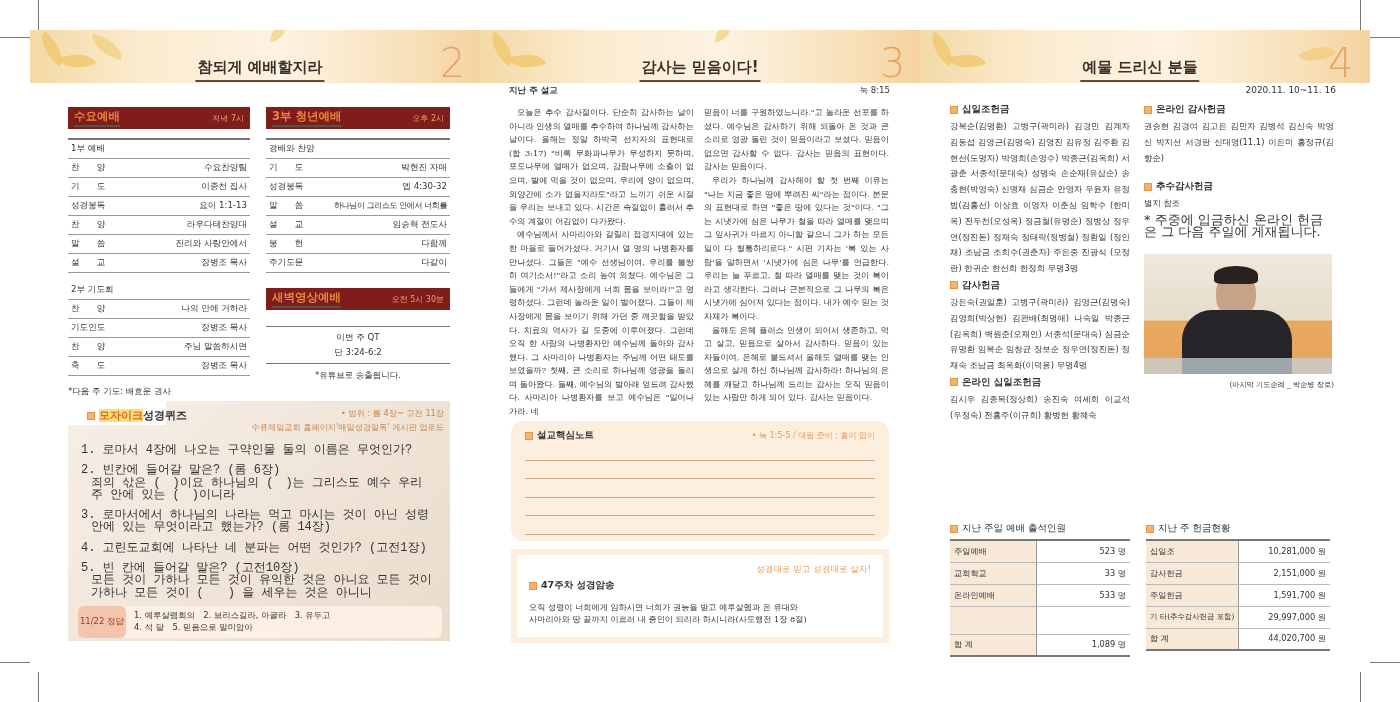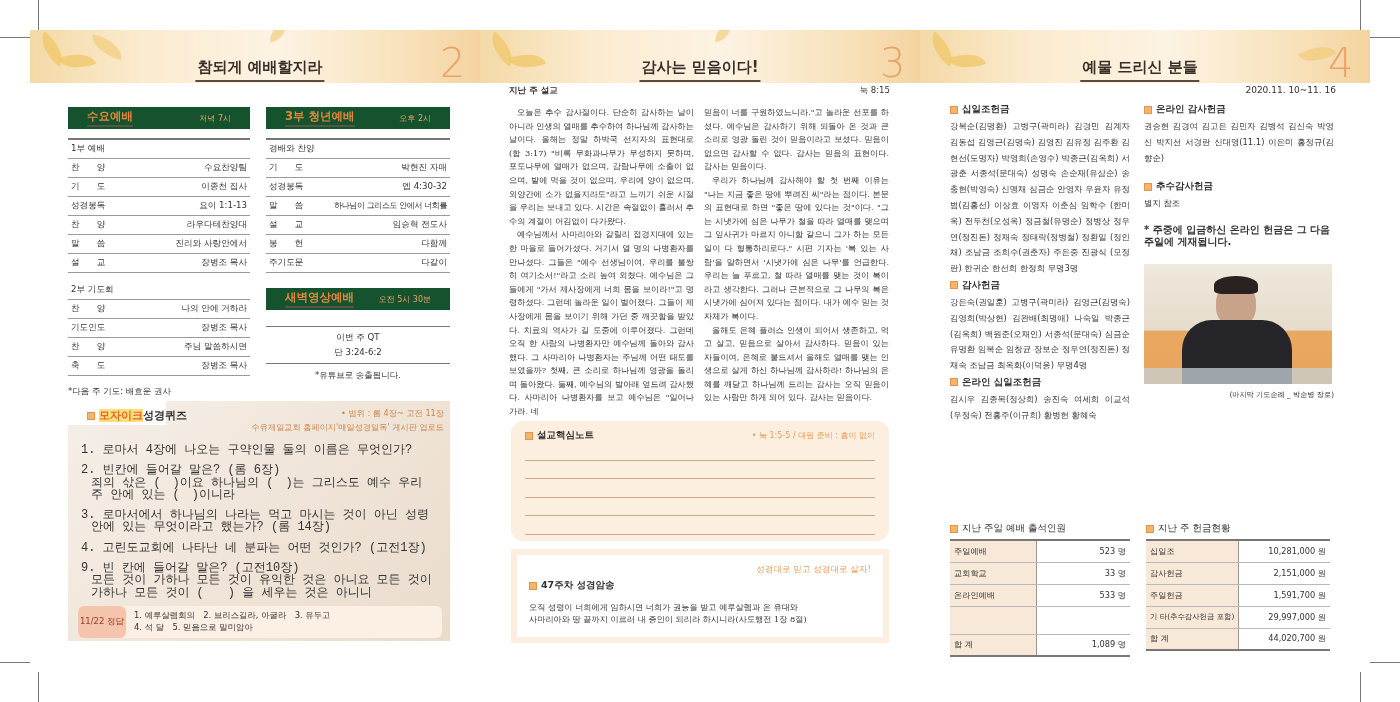--- a/index.html
+++ b/index.html
@@ -3,21 +3,21 @@
 <meta charset="utf-8">
 <style>
 *{box-sizing:border-box;margin:0;padding:0}
 body{width:1400px;height:702px;background:#fff;font-family:"DejaVu Sans",sans-serif;color:#333;position:relative;overflow:hidden}
 .crop{position:absolute;background:#777}
 .band{position:absolute;top:30px;height:53px;background:linear-gradient(90deg,#f3d9a6 0%,#fbebcf 25%,#fdf3e3 55%,#f8e0b8 85%,#f4d3a0 100%);overflow:hidden}
 .leaf{position:absolute;width:34px;height:18px;background:#f0c86c;border-radius:0 100% 0 100%;opacity:.8}
 .band-title{position:absolute;top:28px;font-size:15px;font-weight:bold;color:#3a2f28;border-bottom:2px solid #5a4a40;padding:0 2px 3px;transform:translateX(-50%)}
 .band-num{position:absolute;top:10px;font-size:40px;color:#e7a467;font-family:"DejaVu Sans",sans-serif;font-weight:300}
 .page{position:absolute;top:83px;height:600px}
-.sec-head{display:flex;justify-content:space-between;align-items:center;background:#14532d;height:22px;padding:0 19px}
+.sec-head{display:flex;justify-content:space-between;align-items:center;background:#7f1d1d;height:22px;padding:0 6px}
 .sec-head .t{color:#e8873c;font-weight:bold;font-size:11.5px;border-bottom:2px solid #554;padding-bottom:1px}
 .sec-head .s{color:#e8a36d;font-size:8px}
 .tbl{width:100%;border-collapse:collapse;font-size:8.6px;color:#333}
 .tbl td{border-bottom:1px solid #9a9a9a;height:19px;padding:0 3px}
 .tbl td.r{text-align:right}
 .topline{border-top:2px solid #777}
 .note{font-size:8.5px;color:#333}
 .quiz{position:absolute;background:linear-gradient(135deg,#f6efe8,#efe3d6 60%,#e9dccd);}
 .sermon p{font-family:"DejaVu Serif",serif;font-size:8.2px;line-height:13.6px;text-align:justify;color:#333;text-indent:8px}
 .box-sq{display:inline-block;width:8px;height:8px;background:#f3b56d;border:1px solid #e8934a;margin-right:4px;vertical-align:middle}
@@ -186,21 +186,21 @@
       <span class="box-sq"></span><span style="color:#e8652a;background:#fbe07a">모자이크</span><span style="color:#333">성경퀴즈</span>
     </div>
     <div style="position:absolute;right:6px;top:7px;font-size:8.2px;color:#c9844a">• 범위 : 롬 4장~ 고전 11장</div>
     <div style="position:absolute;right:6px;top:21px;font-size:8.2px;color:#c9844a">수유제일교회 홈페이지'매일성경일독' 게시판 업로드</div>
     <div style="position:absolute;left:13px;top:43px;width:360px;font-family:Liberation Mono, monospace;font-size:12px;line-height:12.3px;color:#333">
       <div>1. 로마서 4장에 나오는 구약인물 둘의 이름은 무엇인가?</div>
       <div style="margin-top:8px">2. 빈칸에 들어갈 말은? (롬 6장)</div>
       <div style="padding-left:10px">죄의 삯은 (　)이요 하나님의 (　)는 그리스도 예수 우리 주 안에 있는 (　)이니라</div>
       <div style="margin-top:8px;padding-left:10px;text-indent:-10px">3. 로마서에서 하나님의 나라는 먹고 마시는 것이 아닌 성령 안에 있는 무엇이라고 했는가? (롬 14장)</div>
       <div style="margin-top:8px">4. 고린도교회에 나타난 네 분파는 어떤 것인가? (고전1장)</div>
-      <div style="margin-top:8px">9. 빈 칸에 들어갈 말은? (고전10장)</div>
+      <div style="margin-top:8px">5. 빈 칸에 들어갈 말은? (고전10장)</div>
       <div style="padding-left:10px">모든 것이 가하나 모든 것이 유익한 것은 아니요 모든 것이 가하나 모든 것이 (　　) 을 세우는 것은 아니니</div>
     </div>
     <div style="position:absolute;left:10px;top:205px;width:364px;height:32px;background:#fcefe4;border-radius:6px">
       <div style="position:absolute;left:0;top:0;width:48px;height:32px;background:#f4c4ac;border-radius:6px;font-size:8.5px;color:#9a3a24;display:flex;align-items:center;justify-content:center">11/22 정답</div>
       <div style="position:absolute;left:56px;top:4px;font-size:8.4px;line-height:11.5px;color:#333">
         <div>1. 예루살렘회의　2. 브리스길라, 아굴라　3. 유두고</div>
         <div>4. 석 달　5. 믿음으로 말미암아</div>
       </div>
     </div>
   </div>
@@ -253,21 +253,21 @@
     <div class="names" style="margin-top:3px">강은숙(권일훈) 고병구(곽미라) 김영근(김명숙) 김영희(박상현) 김완배(최명애) 나숙일 박종근 (김옥희) 백원준(오재인) 서종석(문대숙) 심금순 유명환 임복순 임창균 장보순 정우연(정진돈) 정재숙 조남금 최옥화(이덕용) 무명4명</div>
     <div class="h4" style="margin-top:2px"><span class="box-sq"></span><span>온라인 십일조헌금</span></div>
     <div class="names" style="margin-top:3px">김시우 김종목(정상희) 송진숙 여세희 이교석 (우정숙) 전홍주(이규희) 황병헌 황혜숙</div>
   </div>
 
   <div style="position:absolute;left:224px;top:20px;width:190px">
     <div class="h4"><span class="box-sq"></span><span>온라인 감사헌금</span></div>
     <div class="names" style="margin-top:3px">권승현 김경여 김고은 김민자 김병석 김신숙 박영신 박지선 서경란 신대영(11.1) 이은미 홍정규(김향순)</div>
     <div class="h4" style="margin-top:14px"><span class="box-sq"></span><span>추수감사헌금</span></div>
     <div class="names" style="margin-top:3px">별지 참조</div>
-    <div style="margin-top:12px;font-size:10px;font-weight:bold;line-height:12px">* 주중에 입금하신 온라인 헌금은 그 다음 주일에 게재됩니다.</div>
+    <div style="margin-top:2px;font-size:13px;font-weight:normal;line-height:12px">* 주중에 입금하신 온라인 헌금은 그 다음 주일에 게재됩니다.</div>
     <div style="margin-top:16px;width:188px;height:120px;background:linear-gradient(180deg,#efe8dc 0%,#e6dccb 55%,#e9a861 56%,#e8a45b 100%);position:relative;overflow:hidden">
       <div style="position:absolute;left:72px;top:16px;width:40px;height:46px;background:#c9a28a;border-radius:50% 50% 40% 40%"></div>
       <div style="position:absolute;left:70px;top:12px;width:44px;height:18px;background:#2a2220;border-radius:50% 50% 20% 20%"></div>
       <div style="position:absolute;left:38px;top:56px;width:110px;height:70px;background:#25252a;border-radius:30px 30px 0 0"></div>
       <div style="position:absolute;left:0;top:104px;width:188px;height:16px;background:rgba(200,210,215,.75)"></div>
     </div>
     <div style="text-align:right;font-size:7.2px;margin-top:6px">(마지막 기도순례 _ 박순병 장로)</div>
   </div>
 
   <div style="position:absolute;left:30px;top:439px;width:180px">

